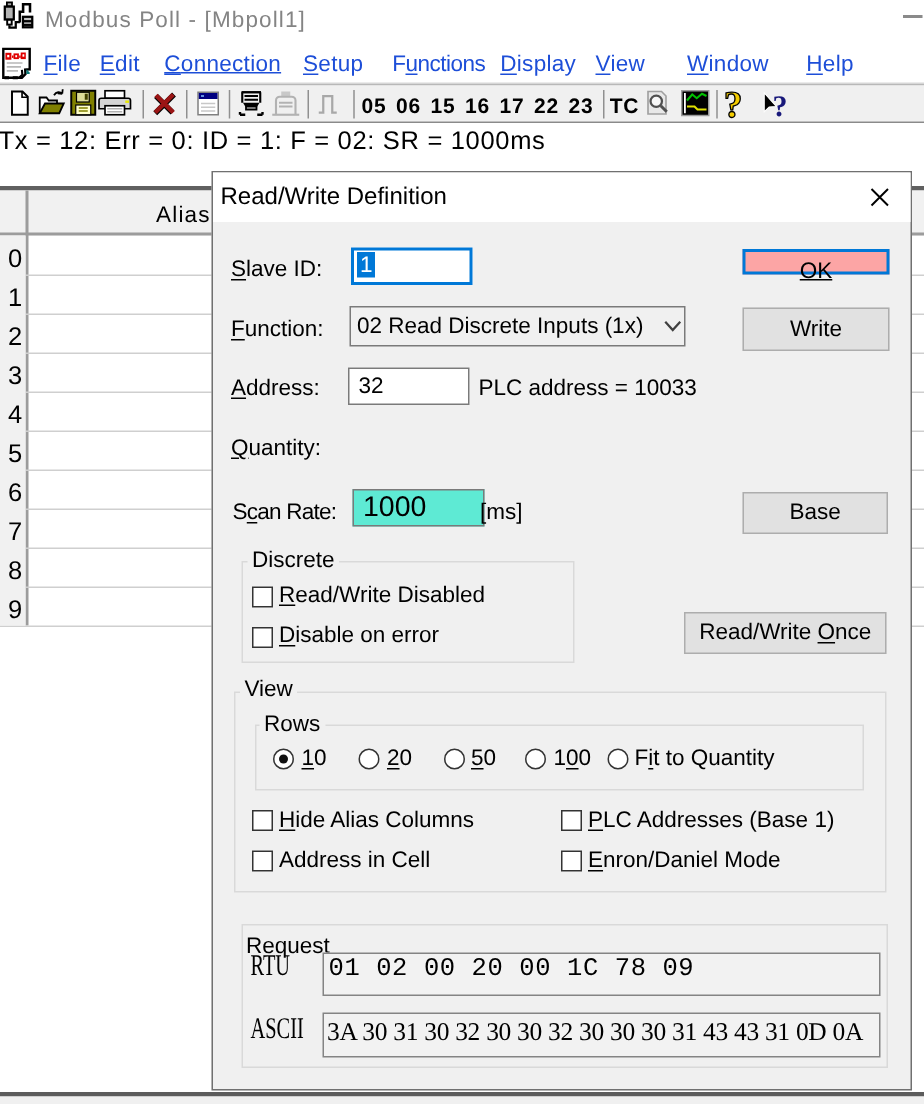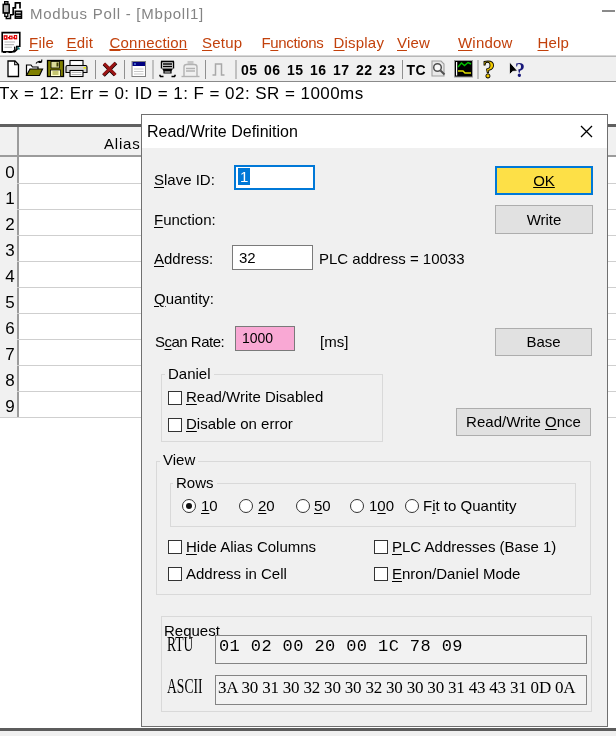--- a/index.html
+++ b/index.html
@@ -52,21 +52,21 @@
 </svg>
 <div class="abs t15 mi" style="left:29px;"><span class="u">F</span>ile</div>
 <div class="abs t15 mi" style="left:66.5px;"><span class="u">E</span>dit</div>
 <div class="abs t15 mi" style="left:109.5px;text-decoration:underline;"><span class="u">C</span>onnection</div>
 <div class="abs t15 mi" style="left:202px;"><span class="u">S</span>etup</div>
 <div class="abs t15 mi" style="left:261.5px;letter-spacing:-0.35px;">F<span class="u">u</span>nctions</div>
 <div class="abs t15 mi" style="left:333.5px;"><span class="u">D</span>isplay</div>
 <div class="abs t15 mi" style="left:397px;"><span class="u">V</span>iew</div>
 <div class="abs t15 mi" style="left:458px;"><span class="u">W</span>indow</div>
 <div class="abs t15 mi" style="left:537.5px;"><span class="u">H</span>elp</div>
-<style>.mi{top:35px;color:#c2410c;letter-spacing:0.2px;}</style>
+<style>.mi{top:35px;color:#1d4ed8;letter-spacing:0.2px;}</style>
 <div class="abs" style="left:0;top:55px;width:616px;height:1px;background:#d7d7d7;"></div>
 
 <div class="abs" style="left:0;top:56px;width:616px;height:1px;background:#b8b8b8;"></div>
 <div class="abs" style="left:0;top:57px;width:616px;height:24px;background:#f0f0f0;"></div>
 <div class="abs" style="left:0;top:81px;width:616px;height:1px;background:#8a8a8a;"></div>
 <svg class="abs" style="left:0;top:56px" width="540" height="26" viewBox="0 0 540 26">
 
   <path d="M8 5 h7 l3.5 3.5 V20.5 H8 Z" fill="#fff" stroke="#000" stroke-width="1.3"></path>
   <path d="M14.7 5 v3.8 h3.8" fill="none" stroke="#000" stroke-width="1.1"></path>
 
@@ -195,36 +195,42 @@
   <div class="abs t15" style="left:12px;top:57px;"><span class="u">S</span>lave ID:</div>
   <div class="abs t15" style="left:12px;top:97px;"><span class="u">F</span>unction:</div>
   <div class="abs t15" style="left:12px;top:136px;"><span class="u">A</span>ddress:</div>
   <div class="abs t15" style="left:12px;top:176px;"><span class="u">Q</span>uantity:</div>
   <div class="abs t15" style="left:13px;top:219px;letter-spacing:-0.5px;">S<span class="u">c</span>an Rate:</div>
 
   <div class="abs" style="left:92px;top:50px;width:81px;height:25px;background:#fff;border:2px solid #0078d7;">
     <span style="position:absolute;left:2px;top:1px;font-size:15px;line-height:17px;background:#0078d7;color:#fff;padding:0 2px;">1</span>
   </div>
 
-  <div class="abs" style="left:353px;top:51px;width:98px;height:29px;background:#fde047;border:2px solid #0078d7;font-size:15px;text-align:center;line-height:25px;text-decoration:underline;">OK</div>
-
+  <div class="abs" style="left:353px;top:51px;width:98px;height:17px;background:#fca5a5;border:2px solid #0078d7;font-size:15px;text-align:center;line-height:25px;text-decoration:underline;">OK</div>
+
+  <div class="abs" style="left:91px;top:89px;width:224px;height:27px;background:#f0f0f0;border:1px solid #7a7a7a;">
+    <span style="position:absolute;left:4px;top:4px;font-size:15px;white-space:nowrap;">02 Read Discrete Inputs (1x)</span>
+    <svg style="position:absolute;right:1px;top:8px" width="13" height="9" viewBox="0 0 13 9">
+        <path d="M1.5 1.5 L6.5 7 L11.5 1.5" fill="none" stroke="#404040" stroke-width="1.5"></path>
+      </svg>
+  </div>
 
   <div class="abs" style="left:353px;top:90px;width:98px;height:29px;background:#e1e1e1;border:1px solid #adadad;font-size:15px;text-align:center;line-height:27px;">Write</div>
 
   <div class="abs" style="left:90px;top:130px;width:81px;height:25px;background:#fff;border:1px solid #7a7a7a;font-size:15px;line-height:23px;padding-left:6px;">32</div>
   <div class="abs t15" style="left:177px;top:136px;">PLC address = 10033</div>
 
 
-  <div class="abs" style="left:93px;top:211px;width:60px;height:25px;background:#f9a8d4;border:1px solid #7a7a7a;font-size:14px;line-height:23px;padding-left:6px;">1000</div>
+  <div class="abs" style="left:93px;top:211px;width:88px;height:25px;background:#5eead4;border:1px solid #7a7a7a;font-size:19px;line-height:23px;padding-left:6px;">1000</div>
   <div class="abs t15" style="left:178px;top:219px;">[ms]</div>
 
   <div class="abs" style="left:353px;top:213px;width:97px;height:28px;background:#e1e1e1;border:1px solid #adadad;font-size:15px;text-align:center;line-height:26px;">Base</div>
 
   <div class="abs" style="left:19px;top:259px;width:222px;height:68px;border:1px solid #d9d9d9;"></div>
-  <div class="abs t15" style="left:23px;top:251px;background:#f0f0f0;padding:0 3px;">Daniel</div>
+  <div class="abs t15" style="left:23px;top:251px;background:#f0f0f0;padding:0 3px;">Discrete</div>
   <div class="abs" style="left:26px;top:276px;width:14px;height:14px;background:#fff;border:1px solid #333;"></div>
   <div class="abs t15" style="left:44px;top:274px;"><span class="u">R</span>ead/Write Disabled</div>
   <div class="abs" style="left:26px;top:303px;width:14px;height:14px;background:#fff;border:1px solid #333;"></div>
   <div class="abs t15" style="left:44px;top:301px;"><span class="u">D</span>isable on error</div>
 
   <div class="abs" style="left:314px;top:293px;width:135px;height:28px;background:#e1e1e1;border:1px solid #adadad;font-size:15px;text-align:center;line-height:26px;">Read/Write <span class="u">O</span>nce</div>
 
   <div class="abs" style="left:14px;top:346px;width:435px;height:134px;border:1px solid #d9d9d9;"></div>
   <div class="abs t15" style="left:18px;top:337px;background:#f0f0f0;padding:0 3px;">View</div>
   <div class="abs" style="left:28px;top:368px;width:406px;height:44px;border:1px solid #d9d9d9;"></div>

